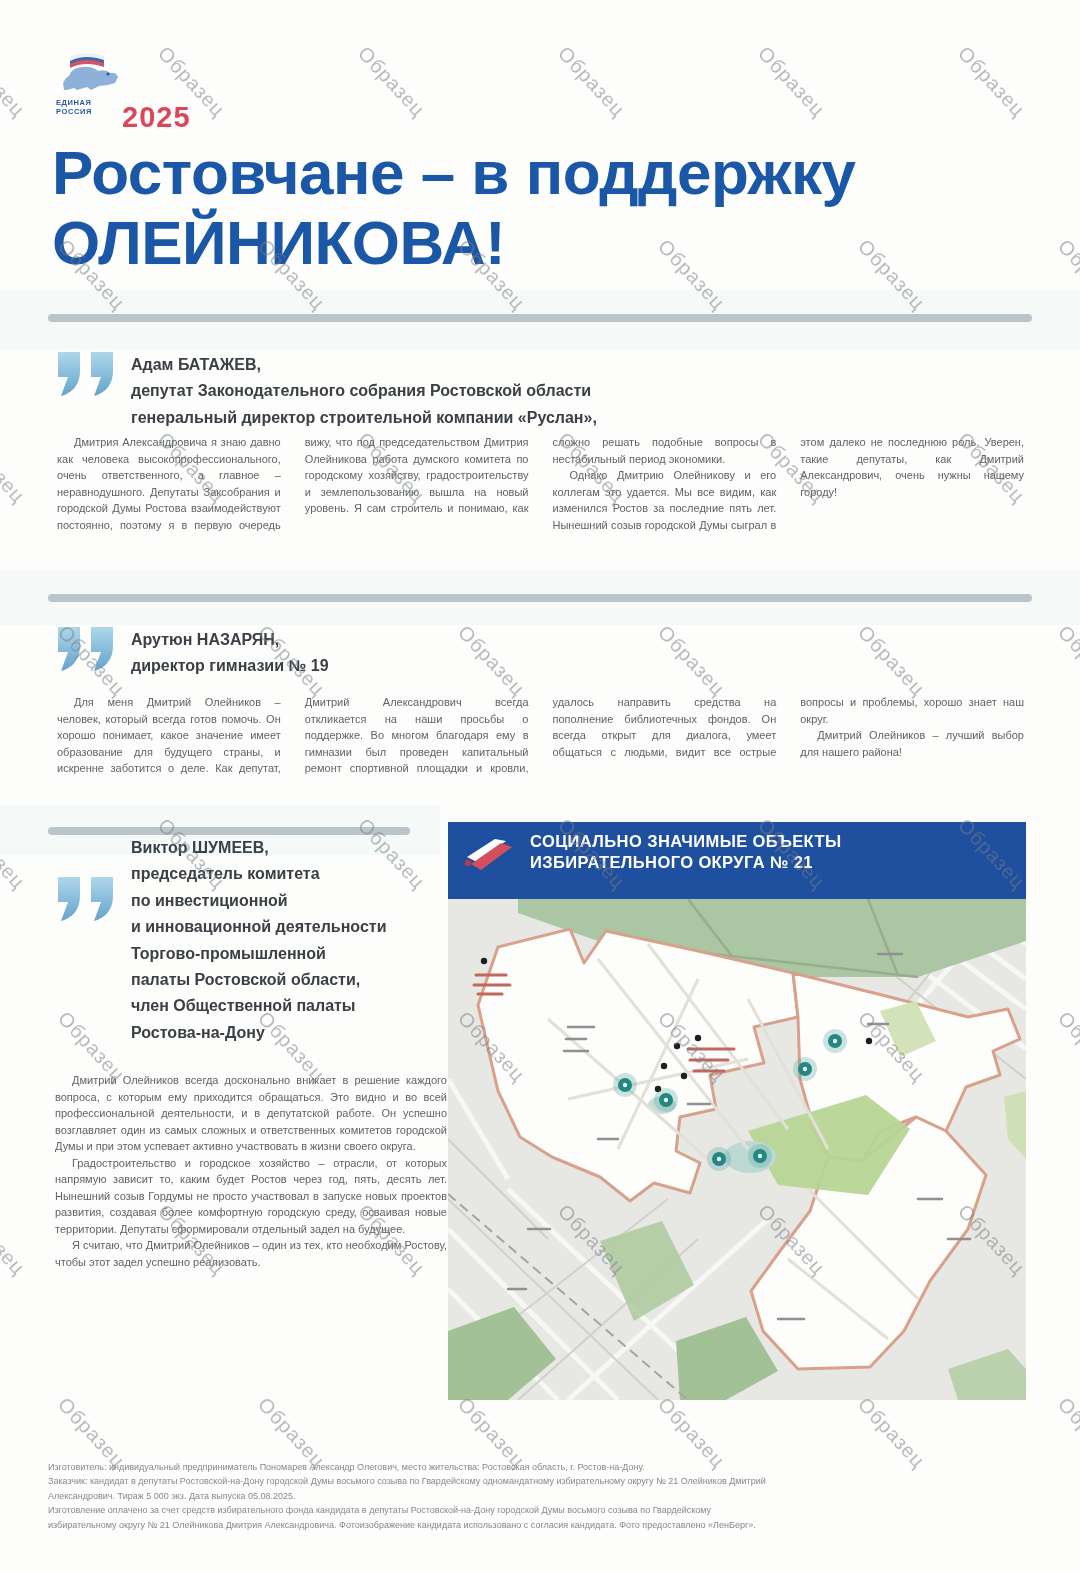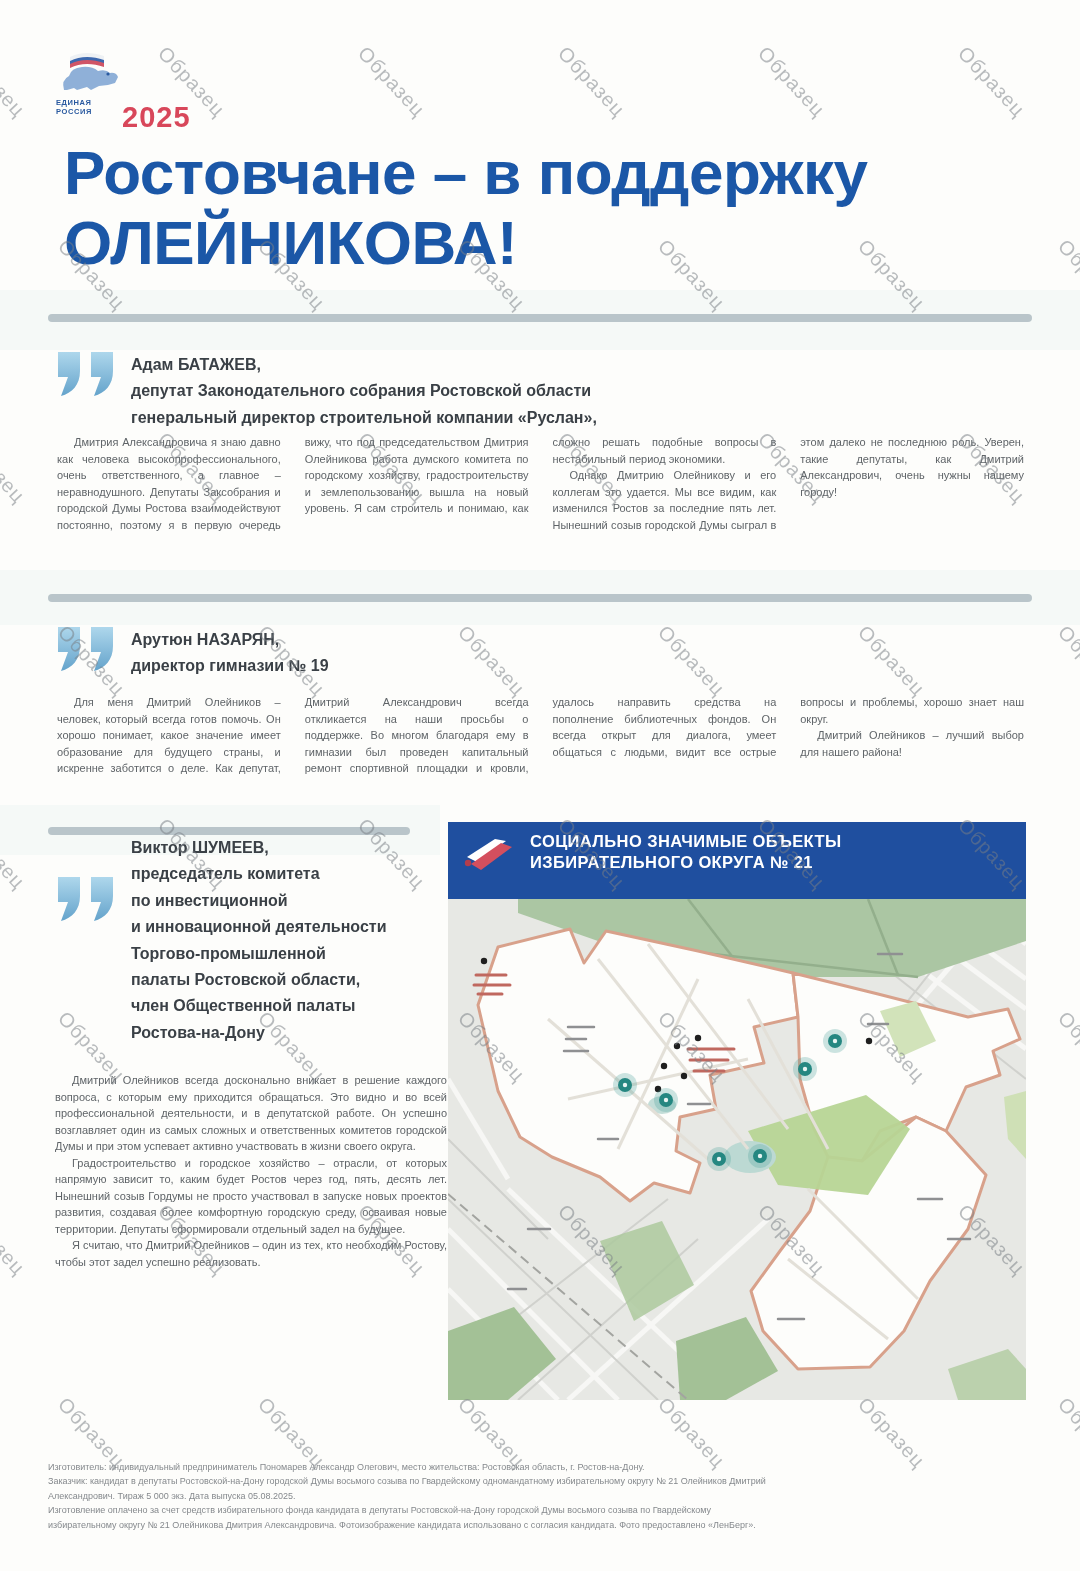--- a/index.html
+++ b/index.html
@@ -16,21 +16,21 @@
   
   .wm-layer{position:absolute;inset:0;pointer-events:none;z-index:40;}
   .wm{position:absolute;font-size:20px;color:rgba(120,127,132,.52);
       white-space:nowrap;transform-origin:0 0;letter-spacing:1px;}
 
   
   .brand{position:absolute;left:56px;top:50px;width:70px;}
   .brand-text{font-size:7.5px;font-weight:bold;color:#2a5aa0;line-height:1.25;letter-spacing:.6px;}
   .year{position:absolute;left:122px;top:82px;font-size:29px;font-weight:bold;
         color:#d8475a;letter-spacing:1px;margin-top:19px;}
-  .headline{position:absolute;left:64px;top:138px;width:980px;
+  .headline{position:absolute;left:52px;top:138px;width:980px;
             font-size:62px;font-weight:bold;color:#1b57a7;line-height:1.13;letter-spacing:-.5px;}
 
   .divider{position:absolute;height:8px;background:#b9c5ca;border-radius:4px;}
 
   .qicon{position:absolute;width:64px;height:46px;}
   .speaker{position:absolute;font-size:16px;font-weight:bold;color:#3a4046;line-height:1.65;}
   .speaker div{white-space:nowrap;}
 
   .body-cols{position:absolute;left:57px;width:967px;
              column-count:4;column-gap:24px;

